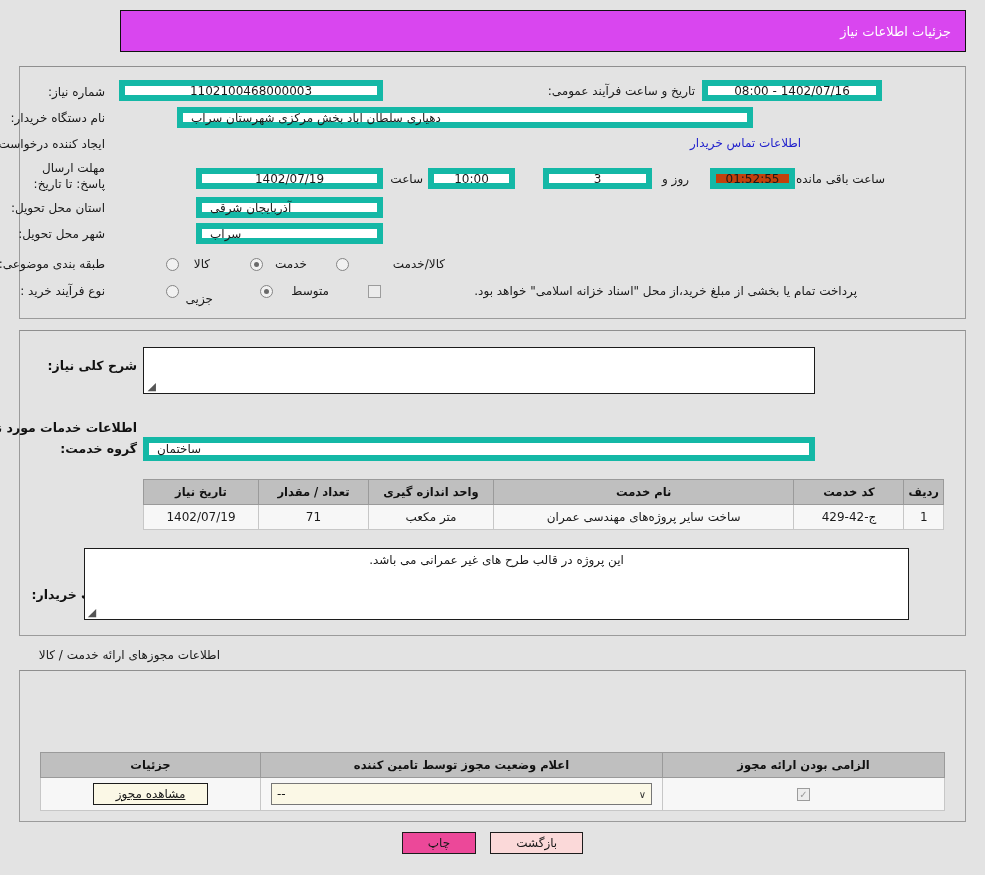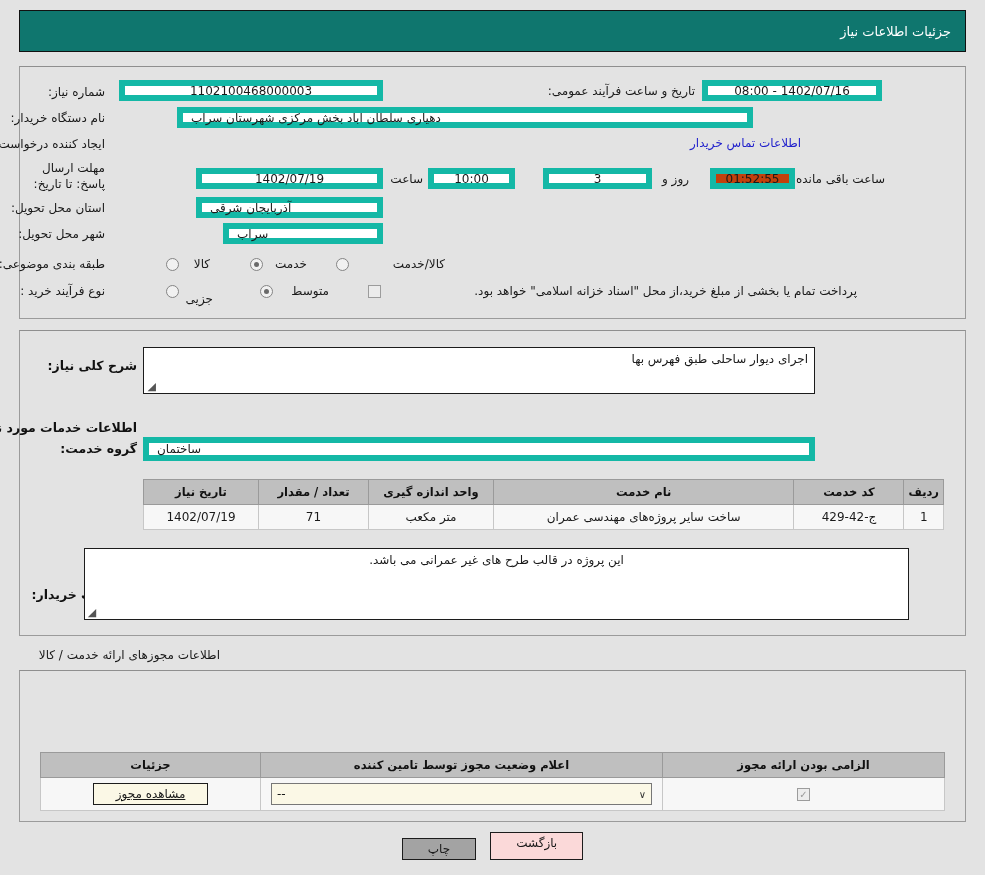--- a/index.html
+++ b/index.html
@@ -26,22 +26,22 @@
   }
   .wm-shield {
     position: absolute; right: 165px; top: 10px;
     width: 105px; height: 125px;
   }
   .wm-arrow { position: absolute; right: 560px; top: 180px; }
 
   
   .hdr-bar {
     position: absolute; right: 19px; top: 10px;
-    width: 947px; height: 42px;
-    background: #0f766e; border: 1px solid #111;
+    width: 846px; height: 42px;
+    background: #d946ef; border: 1px solid #111;
     color: #ffffff; font-size: 13px;
     display: flex; align-items: center; justify-content: flex-start;
     padding-right: 14px;
   }
 
   
   .panel {
     position: absolute;
     background: #e3e3e3;
     border: 1px solid #9b9b9b;
@@ -132,21 +132,21 @@
     display: inline-block; background: #fbf8e6; border: 1px solid #1c1c1c;
     font-size: 12px; color: #1a1a1a; padding: 3px 22px;
     text-decoration: underline; cursor: pointer;
   }
 
   
   .footer { position: absolute; left: 0; top: 832px; width: 985px;
             display: flex; justify-content: center; gap: 14px; }
   .fbtn { border: 1px solid #1c1c1c; font-size: 12px; color: #1a1a1a;
           padding: 3px 25px; cursor: pointer; }
-  .fbtn.print { background: #a3a3a3; margin-top: 6px; }
+  .fbtn.print { background: #ec4899; }
   .fbtn.back  { background: #fbd9d9; }
 </style>
 </head>
 <body>
 
 <div class="page">
 
   <div class="watermark">
     <svg class="wm-shield" viewBox="0 0 100 120">
       <path d="M50 4 L94 20 V62 C94 92 72 110 50 116 C28 110 6 92 6 62 V20 Z" fill="none" stroke="#c9c9c9" stroke-width="9"></path>
@@ -178,21 +178,21 @@
   <div class="val-box center" style="right:470px; top:168px; width:87px; height:21px;">10:00</div>
   <div class="val-box center" style="right:333px; top:168px; width:109px; height:21px;">3</div>
   <div class="inline-txt" style="right:296px; top:172px;">روز و</div>
   <div class="val-box cream center" style="right:190px; top:168px; width:85px; height:21px;">01:52:55</div>
   <div class="inline-txt" style="right:100px; top:172px;">ساعت باقی مانده</div>
 
   <div class="lbl" style="right:880px; top:200px; width:95px;">استان محل تحویل:</div>
   <div class="val-box right" style="right:602px; top:197px; width:187px; height:21px;">آذربایجان شرقی</div>
 
   <div class="lbl" style="right:880px; top:226px; width:95px;">شهر محل تحویل:</div>
-  <div class="val-box right" style="right:602px; top:223px; width:160px; height:21px;">سراب</div>
+  <div class="val-box right" style="right:602px; top:223px; width:187px; height:21px;">سراب</div>
 
   <div class="lbl" style="right:880px; top:256px; width:108px;">طبقه بندی موضوعی:</div>
   <div class="radio" style="right:806px; top:258px;" id="cat-r0"></div>
   <div class="inline-txt" style="right:775px; top:257px;">کالا</div>
   <div class="radio on" style="right:722px; top:258px;" id="cat-r1"></div>
   <div class="inline-txt" style="right:678px; top:257px;">خدمت</div>
   <div class="radio" style="right:636px; top:258px;" id="cat-r2"></div>
   <div class="inline-txt" style="right:540px; top:257px;">کالا/خدمت</div>
 
   <div class="lbl" style="right:880px; top:283px; width:108px;">نوع فرآیند خرید :</div>
@@ -200,21 +200,20 @@
   <div class="inline-txt" style="right:772px; top:292px;">جزیی</div>
   <div class="radio on" style="right:712px; top:285px;" id="prc-r1"></div>
   <div class="inline-txt" style="right:656px; top:284px;">متوسط</div>
   <div class="chk" style="right:604px; top:285px;" id="treasury-chk"></div>
   <div class="inline-txt" style="right:128px; top:284px;">پرداخت تمام یا بخشی از مبلغ خرید،از محل "اسناد خزانه اسلامی" خواهد بود.</div>
 
   <div class="panel" id="panel-mid"></div>
 
   <div class="sec-title" style="right:848px; top:358px;">شرح کلی نیاز:</div>
   <div class="ta" style="right:170px; top:347px; width:672px; height:47px;">
-    <div>اجرای دیوار ساحلی طبق فهرس بها</div>
     <span class="grip">◢</span>
   </div>
 
   <div class="sec-title" style="right:848px; top:420px;">اطلاعات خدمات مورد نیاز</div>
 
   <div class="sec-title" style="right:848px; top:441px;">گروه خدمت:</div>
   <div class="val-box right" style="right:170px; top:437px; width:672px; height:24px;">ساختمان</div>
 
   <table class="grid" id="service-table" style="right:41px; top:479px; width:801px;">
     <thead>

